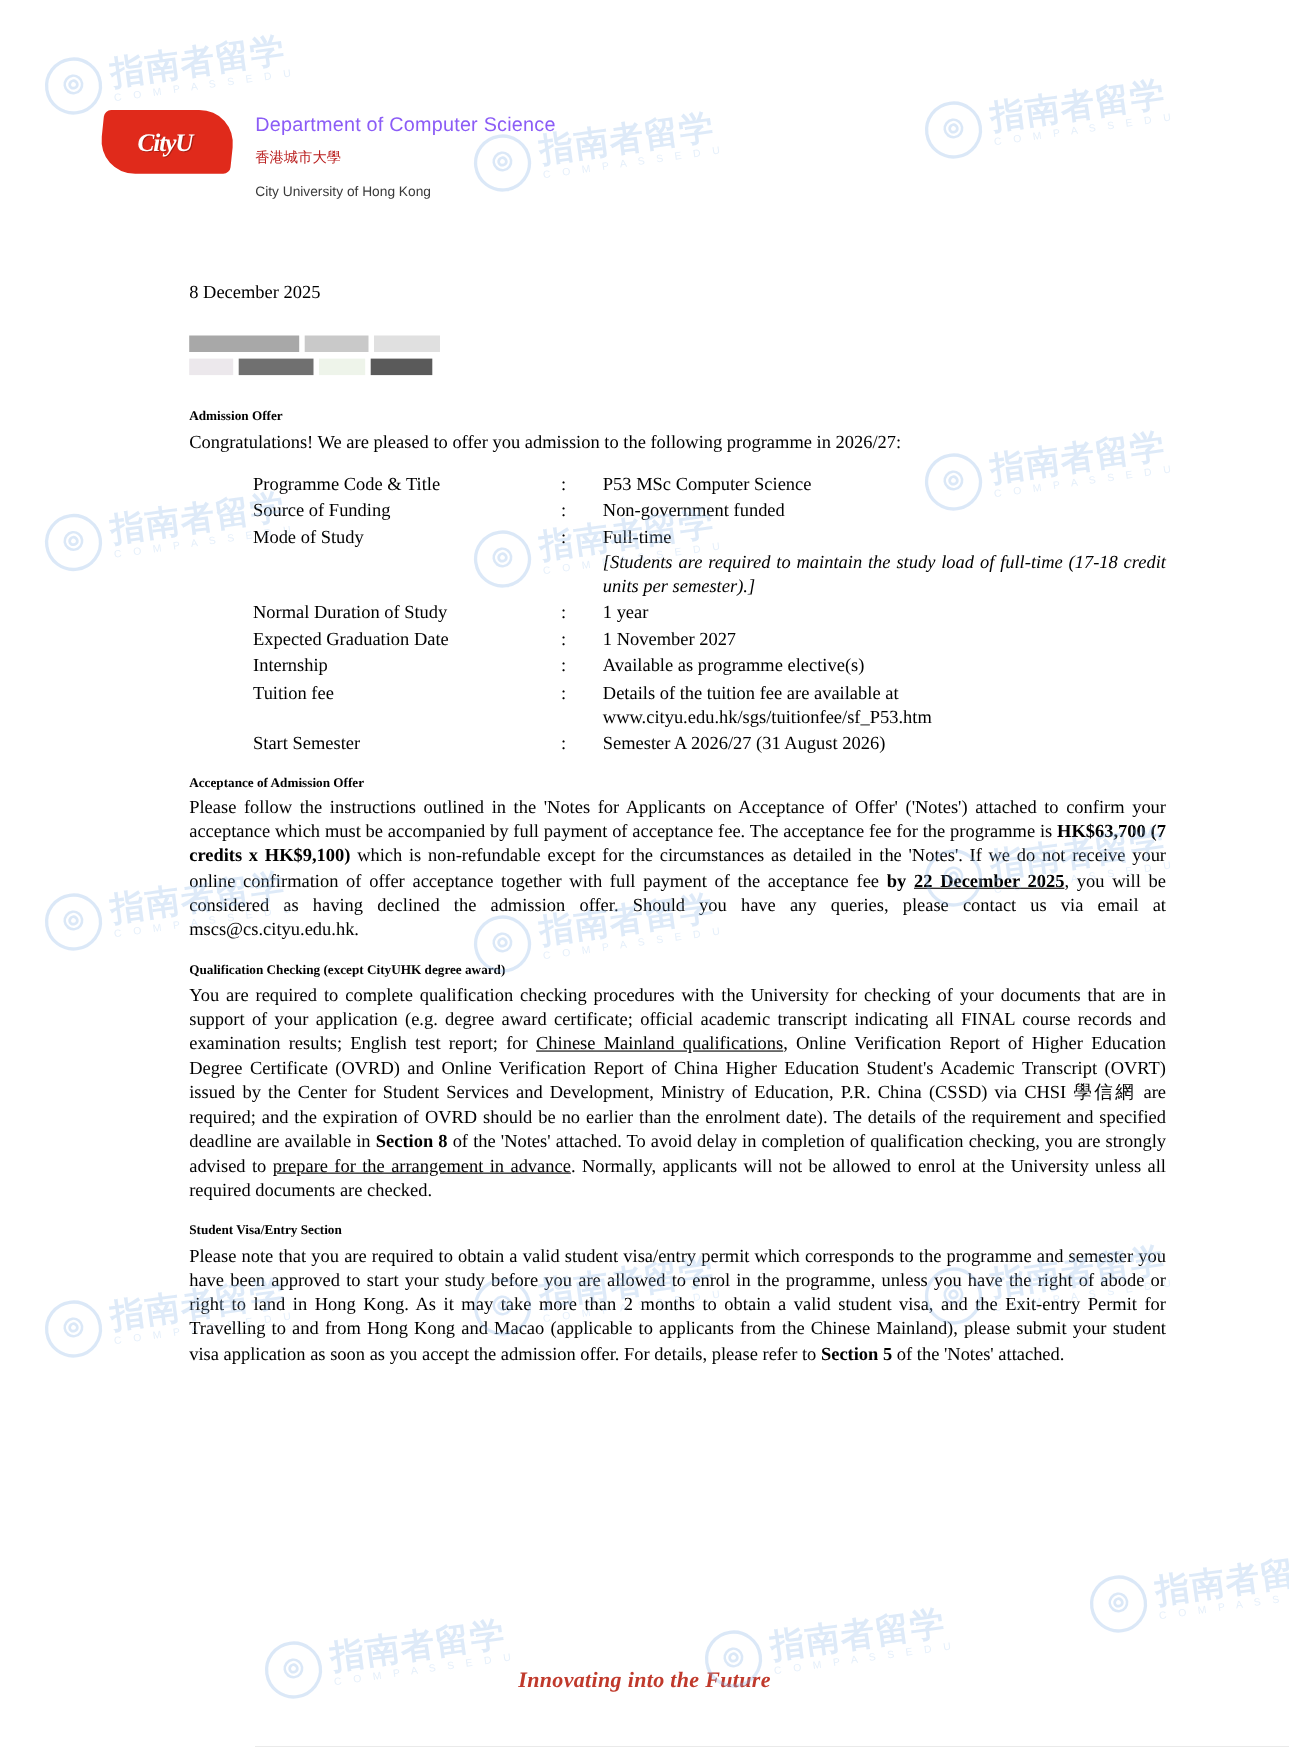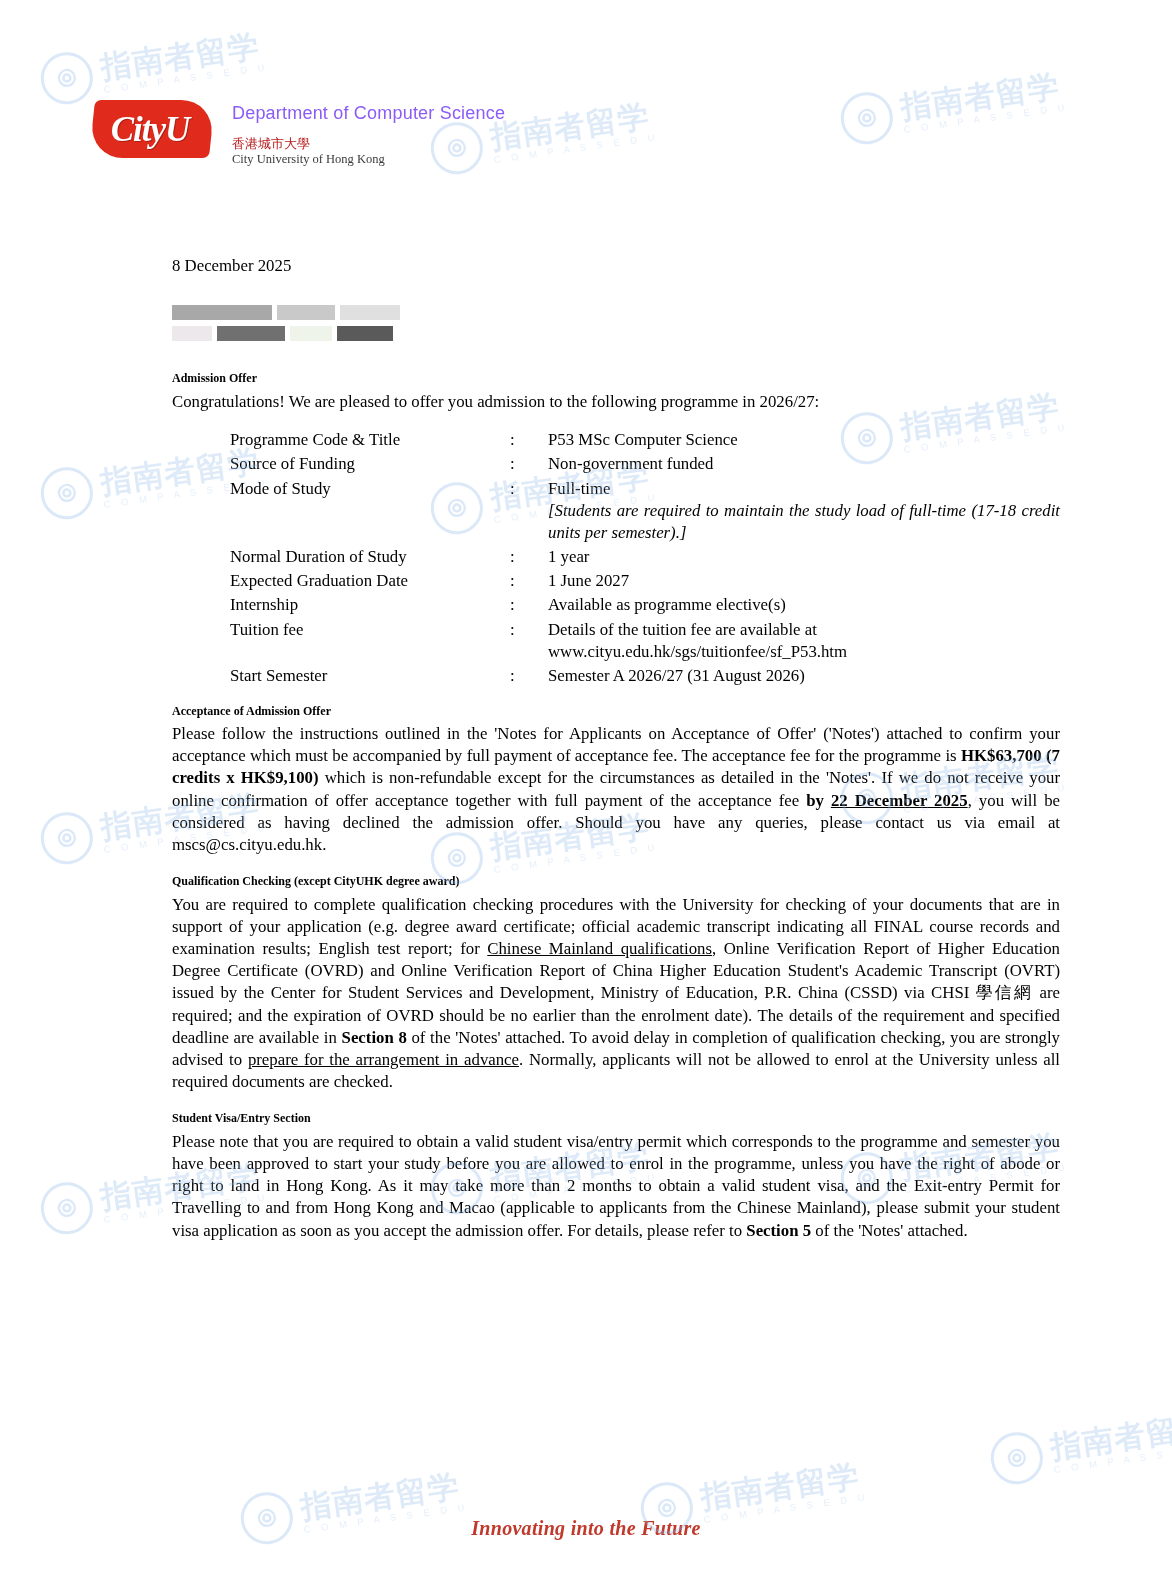--- a/index.html
+++ b/index.html
@@ -47,21 +47,21 @@
     left: 0;
     top: 0;
     width: 128px;
     height: 68px;
     display: flex;
     align-items: center;
     justify-content: center;
     color: #ffffff;
     font-family: "Liberation Serif", serif;
     font-weight: bold;
-    font-size: 35px;
+    font-size: 23px;
     font-style: italic;
     letter-spacing: -1px;
     text-shadow: 1px 1px 0 rgba(0,0,0,.25);
   }
   .header-titles {
     padding-top: 8px;
   }
   .dept-title {
     font-family: "Liberation Sans", sans-serif;
     font-size: 18px;
@@ -70,24 +70,25 @@
     line-height: 1.1;
   }
   .uni-name-zh {
     font-family: "DejaVu Sans", sans-serif;
     font-size: 13px;
     color: #b91c1c;
     margin-top: 12px;
     line-height: 1.25;
   }
   .uni-name-en {
-    font-family: Liberation Serif, serif;
+    font-family: Liberation Sans, sans-serif;
     font-size: 12.5px;
     color: #3a3a3a;
     line-height: 1.25;
+    margin-top: 15px;
   }
 
   
   .content {
     position: absolute;
     left: 172px;
     top: 255px;
     width: 888px;
     font-size: 16.8px;
     line-height: 1.32;
@@ -263,21 +264,21 @@
             <td class="value">Full-time<span class="italic-note">[Students are required to maintain the study load of full-time (17-18 credit units per semester).]</span></td>
           </tr>
           <tr>
             <td class="label">Normal Duration of Study</td>
             <td class="colon">:</td>
             <td class="value">1 year</td>
           </tr>
           <tr>
             <td class="label">Expected Graduation Date</td>
             <td class="colon">:</td>
-            <td class="value">1 June 2027</td>
+            <td class="value">1 November 2027</td>
           </tr>
           <tr>
             <td class="label">Internship</td>
             <td class="colon">:</td>
             <td class="value">Available as programme elective(s)</td>
           </tr>
           <tr>
             <td class="label">Tuition fee</td>
             <td class="colon">:</td>
             <td class="value">Details of the tuition fee are available at<span style="display: block;">www.cityu.edu.hk/sgs/tuitionfee/sf_P53.htm</span></td>

